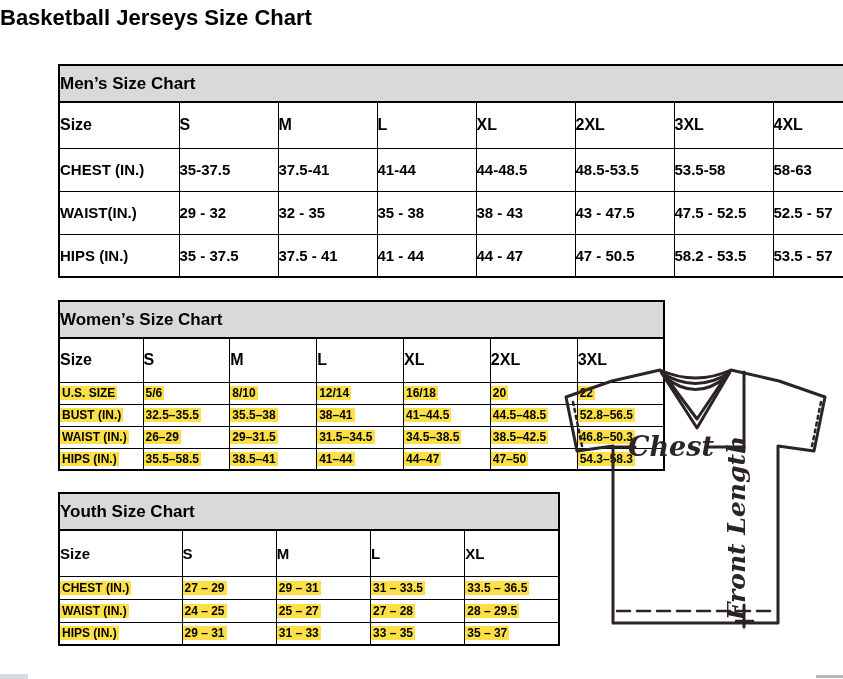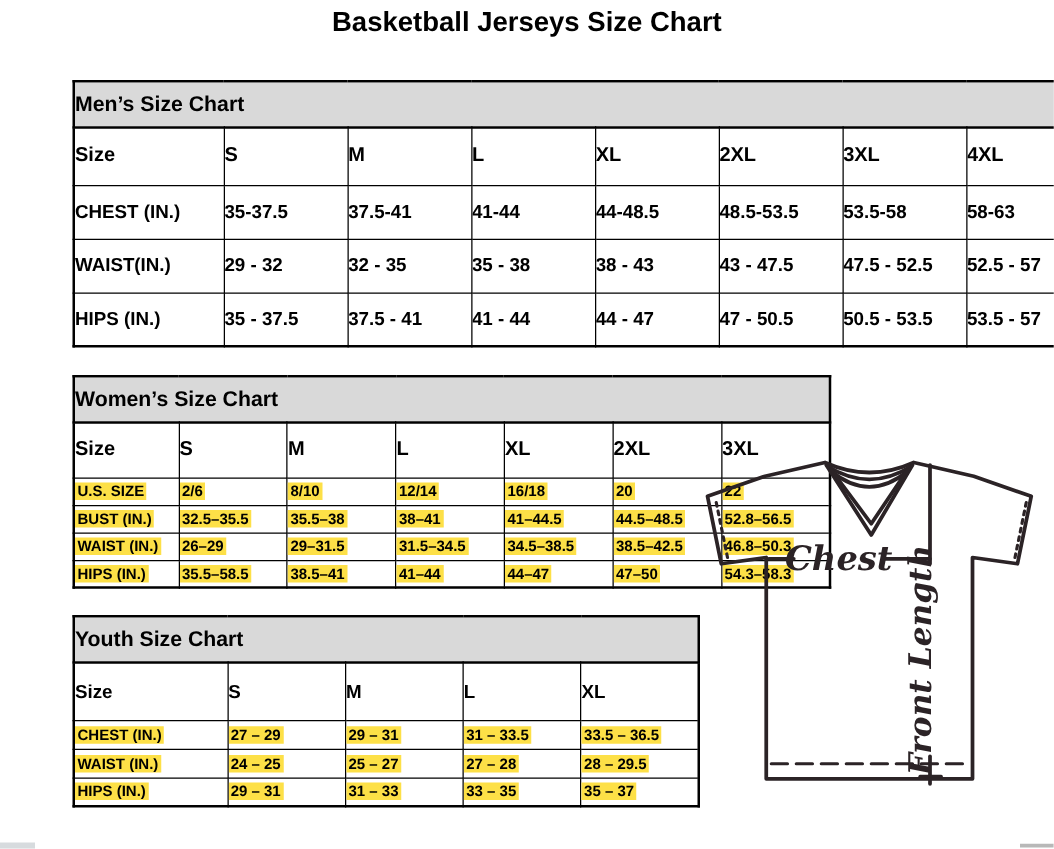--- a/index.html
+++ b/index.html
@@ -5,21 +5,21 @@
   * { box-sizing: border-box; margin: 0; padding: 0; }
   html, body { background: #ffffff; }
   body {
     width: 843px; height: 679px;
     position: relative; overflow: hidden;
     font-family: "Liberation Sans", sans-serif;
     color: #000;
   }
   .page-title {
     position: absolute; top: 5px; left: 0; width: 100%;
-    text-align: center; font-size: 22px; font-weight: bold;
+    font-size: 22px; font-weight: bold;
   }
   table.chart {
     position: absolute; border-collapse: collapse; table-layout: fixed;
     text-align: left; border: 2px solid #000; margin-left: 44px;
   }
   table.chart td { border: 1px solid #000; vertical-align: middle; overflow: hidden; }
   .tbl-title { background: #d9d9d9; font-weight: bold; font-size: 17px; height: 37px; border: 2px solid #000 !important; }
 
   .mens { left: 14px; top: 64px; width: 815px; }
   .mens td { border: 2px solid #000; }
@@ -89,21 +89,21 @@
     <td>47.5 - 52.5</td>
     <td>52.5 - 57</td>
   </tr>
   <tr class="data-row">
     <td>HIPS (IN.)</td>
     <td>35 - 37.5</td>
     <td>37.5 - 41</td>
     <td>41 - 44</td>
     <td>44 - 47</td>
     <td>47 - 50.5</td>
-    <td>50.5 - 53.5</td>
+    <td>58.2 - 53.5</td>
     <td>53.5 - 57</td>
   </tr>
 </tbody>
   </table>
 
 <table class="chart womens">
   <colgroup>
     <col style="width:84px">
       <col>
       <col>
@@ -120,21 +120,21 @@
     <td>Size</td>
     <td>S</td>
     <td>M</td>
     <td>L</td>
     <td>XL</td>
     <td>2XL</td>
     <td>3XL</td>
   </tr>
   <tr class="data-row">
     <td><span class="hl">U.S. SIZE</span></td>
-    <td><span class="hl">2/6</span></td>
+    <td><span class="hl">5/6</span></td>
     <td><span class="hl">8/10</span></td>
     <td><span class="hl">12/14</span></td>
     <td><span class="hl">16/18</span></td>
     <td><span class="hl">20</span></td>
     <td><span class="hl">22</span></td>
   </tr>
   <tr class="data-row">
     <td><span class="hl">BUST (IN.)</span></td>
     <td><span class="hl">32.5–35.5</span></td>
     <td><span class="hl">35.5–38</span></td>

